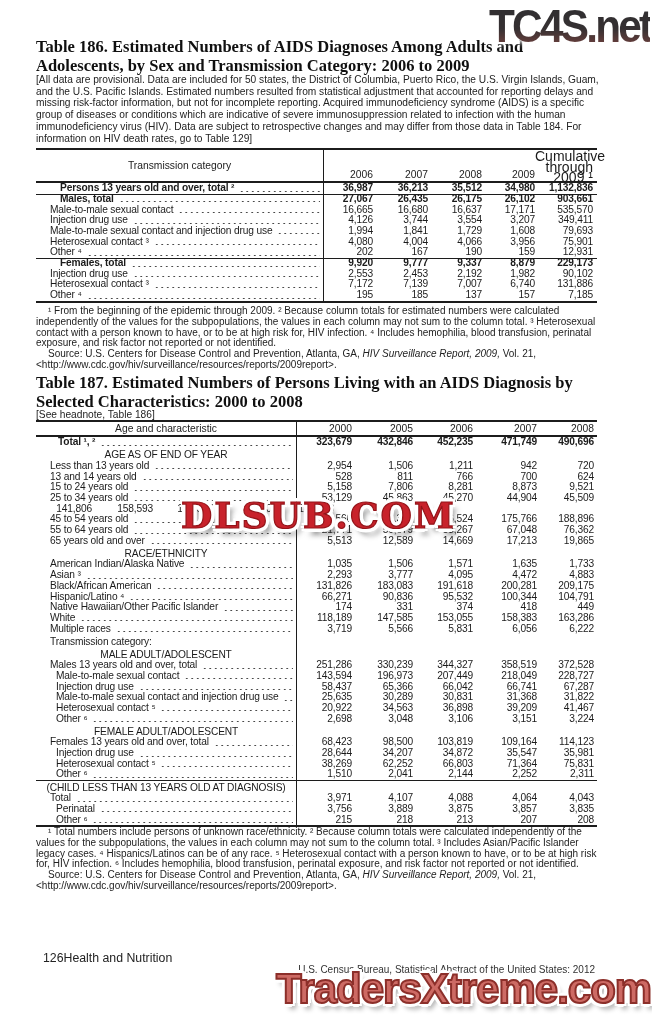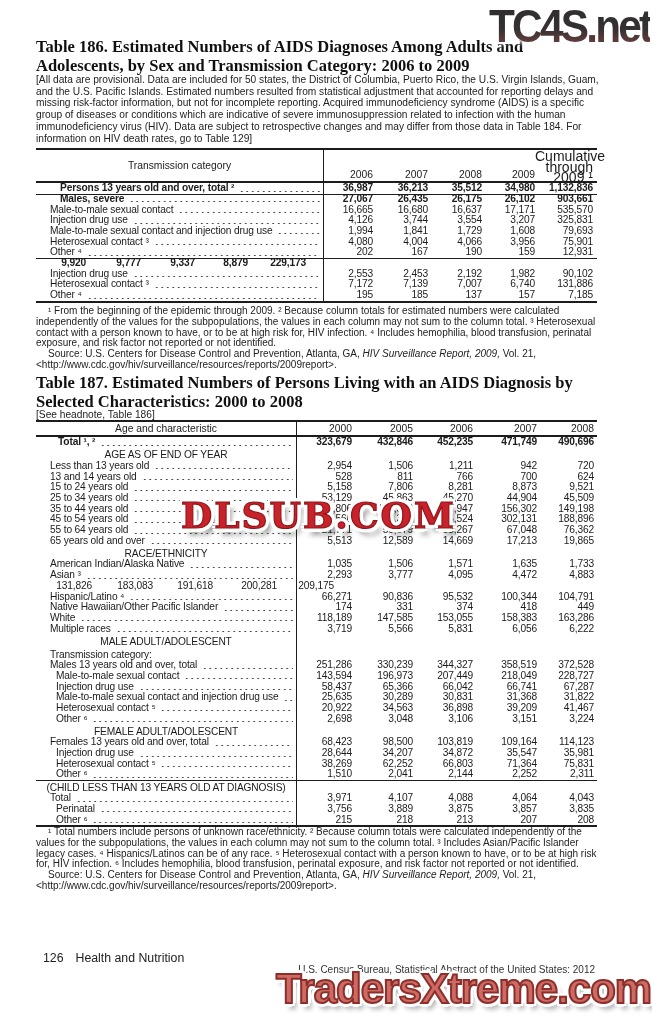--- a/index.html
+++ b/index.html
@@ -63,21 +63,21 @@
   .footnote,.source{position:absolute;left:36px;width:563px;font-size:10px;line-height:10.8px;
         color:#222;text-indent:12px;}
   #t186-foot{top:306px;}
   #t186-src{top:349px;}
   #t187-foot{top:827px;}
   #t187-src{top:870px;}
   .source i{font-style:italic;}
 
   
   #footer-left{position:absolute;left:43px;top:951px;font-size:12.3px;color:#222;}
-  #footer-left .pg{margin-right:12px;}
+  #footer-left .pg{margin-right:0;}
   #footer-src{position:absolute;right:57px;top:964px;font-size:10px;color:#333;white-space:nowrap;}
 
   
   .wm-top{position:absolute;top:2px;right:2px;z-index:30;font-weight:bold;font-size:46px;line-height:48px;
           letter-spacing:-3px;transform:scaleX(0.92);transform-origin:100% 50%;}
   .wm-top .glow{position:absolute;right:0;top:0;color:#fff;
           text-shadow:0 0 4px #fff,0 0 7px #fff,0 0 10px #fff;}
   .wm-top .fill{position:relative;color:#3a3134;}
   @supports ((-webkit-background-clip:text) or (background-clip:text)){
     .wm-top .fill{background:linear-gradient(180deg,#2e2e30 0%,#353032 55%,#5f3c3a 80%,#8a504a 100%);
@@ -130,21 +130,21 @@
             <span class="dots"></span>
           </div>
           <div class="num n0">36,987</div>
           <div class="num n1">36,213</div>
           <div class="num n2">35,512</div>
           <div class="num n3">34,980</div>
           <div class="num n4">1,132,836</div>
         </div>
         <div class="row bold ruleabove">
           <div class="stub">
-            <span class="lbl">Males, severe</span>
+            <span class="lbl">Males, total</span>
             <span class="dots"></span>
           </div>
           <div class="num n0">27,067</div>
           <div class="num n1">26,435</div>
           <div class="num n2">26,175</div>
           <div class="num n3">26,102</div>
           <div class="num n4">903,661</div>
         </div>
         <div class="row">
           <div class="stub">
@@ -159,21 +159,21 @@
         </div>
         <div class="row">
           <div class="stub">
             <span class="lbl">Injection drug use</span>
             <span class="dots"></span>
           </div>
           <div class="num n0">4,126</div>
           <div class="num n1">3,744</div>
           <div class="num n2">3,554</div>
           <div class="num n3">3,207</div>
-          <div class="num n4">325,831</div>
+          <div class="num n4">349,411</div>
         </div>
         <div class="row">
           <div class="stub">
             <span class="lbl">Male-to-male sexual contact and injection drug use</span>
             <span class="dots"></span>
           </div>
           <div class="num n0">1,994</div>
           <div class="num n1">1,841</div>
           <div class="num n2">1,729</div>
           <div class="num n3">1,608</div>
@@ -195,20 +195,24 @@
             <span class="lbl">Other ⁴</span>
             <span class="dots"></span>
           </div>
           <div class="num n0">202</div>
           <div class="num n1">167</div>
           <div class="num n2">190</div>
           <div class="num n3">159</div>
           <div class="num n4">12,931</div>
         </div>
         <div class="row bold ruleabove">
+          <div class="stub">
+            <span class="lbl">Females, total</span>
+            <span class="dots"></span>
+          </div>
           <div class="num n0">9,920</div>
           <div class="num n1">9,777</div>
           <div class="num n2">9,337</div>
           <div class="num n3">8,879</div>
           <div class="num n4">229,173</div>
         </div>
         <div class="row">
           <div class="stub">
             <span class="lbl">Injection drug use</span>
             <span class="dots"></span>
@@ -313,39 +317,35 @@
             <span class="lbl">25 to 34 years old</span>
             <span class="dots"></span>
           </div>
           <div class="num n0">53,129</div>
           <div class="num n1">45,863</div>
           <div class="num n2">45,270</div>
           <div class="num n3">44,904</div>
           <div class="num n4">45,509</div>
         </div>
         <div class="row">
-          <div class="stub">
-            <span class="lbl">35 to 44 years old</span>
-            <span class="dots"></span>
-          </div>
           <div class="num n0">141,806</div>
           <div class="num n1">158,593</div>
           <div class="num n2">157,947</div>
           <div class="num n3">156,302</div>
           <div class="num n4">149,198</div>
         </div>
         <div class="row">
           <div class="stub">
             <span class="lbl">45 to 54 years old</span>
             <span class="dots"></span>
           </div>
           <div class="num n0">93,560</div>
           <div class="num n1">156,312</div>
           <div class="num n2">166,524</div>
-          <div class="num n3">302,131</div>
+          <div class="num n3">175,766</div>
           <div class="num n4">188,896</div>
         </div>
         <div class="row">
           <div class="stub">
             <span class="lbl">55 to 64 years old</span>
             <span class="dots"></span>
           </div>
           <div class="num n0">21,771</div>
           <div class="num n1">50,379</div>
           <div class="num n2">58,267</div>
@@ -382,20 +382,24 @@
             <span class="lbl">Asian ³</span>
             <span class="dots"></span>
           </div>
           <div class="num n0">2,293</div>
           <div class="num n1">3,777</div>
           <div class="num n2">4,095</div>
           <div class="num n3">4,472</div>
           <div class="num n4">4,883</div>
         </div>
         <div class="row">
+          <div class="stub">
+            <span class="lbl">Black/African American</span>
+            <span class="dots"></span>
+          </div>
           <div class="num n0">131,826</div>
           <div class="num n1">183,083</div>
           <div class="num n2">191,618</div>
           <div class="num n3">200,281</div>
           <div class="num n4">209,175</div>
         </div>
         <div class="row">
           <div class="stub">
             <span class="lbl">Hispanic/Latino ⁴</span>
             <span class="dots"></span>
@@ -432,24 +436,24 @@
           <div class="stub">
             <span class="lbl">Multiple races</span>
             <span class="dots"></span>
           </div>
           <div class="num n0">3,719</div>
           <div class="num n1">5,566</div>
           <div class="num n2">5,831</div>
           <div class="num n3">6,056</div>
           <div class="num n4">6,222</div>
         </div>
+        <div class="row labelrow"><span class="lbl">Transmission category:</span></div>
         <div class="row section">
           <div class="sec">MALE ADULT/ADOLESCENT</div>
         </div>
-        <div class="row labelrow"><span class="lbl">Transmission category:</span></div>
         <div class="row">
           <div class="stub">
             <span class="lbl">Males 13 years old and over, total</span>
             <span class="dots"></span>
           </div>
           <div class="num n0">251,286</div>
           <div class="num n1">330,239</div>
           <div class="num n2">344,327</div>
           <div class="num n3">358,519</div>
           <div class="num n4">372,528</div>

